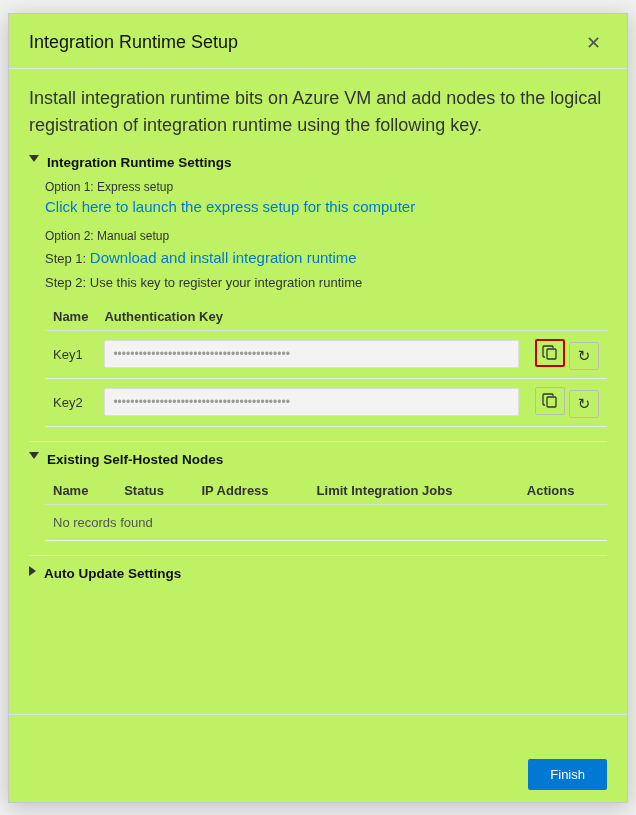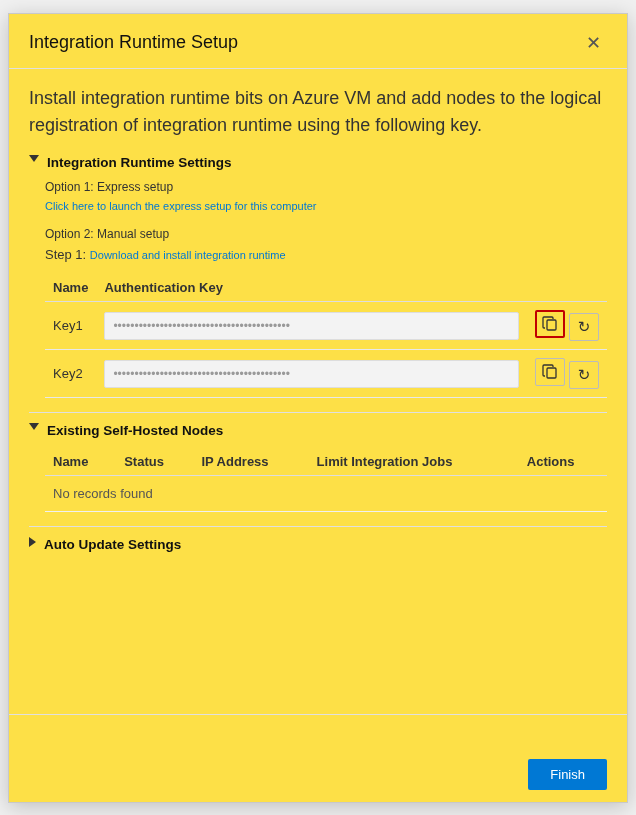--- a/index.html
+++ b/index.html
@@ -6,21 +6,21 @@
     body {
       font-family: 'Segoe UI', Arial, sans-serif;
       font-size: 13px;
       background: #f0f0f0;
       display: flex;
       justify-content: center;
       align-items: center;
       min-height: 100vh;
     }
     .dialog {
-      background: #fde047;
+      background: #bef264;
       width: 620px;
       min-height: 790px;
       border: 1px solid #c8c8c8;
       box-shadow: 0 4px 20px rgba(0,0,0,0.2);
       display: flex;
       flex-direction: column;
       position: relative;
     }
     .dialog-header {
       display: flex;
@@ -89,21 +89,21 @@
     .option-title {
       font-size: 12px;
       color: #333;
       margin-bottom: 4px;
       font-weight: 400;
     }
     .link-text {
       color: #0078d4;
       cursor: pointer;
       text-decoration: none;
-      font-size: 11px;
+      font-size: 15px;
     }
     .option2-block {
       margin-top: 14px;
     }
     .step-text {
       font-size: 13px;
       color: #333;
       margin-bottom: 4px;
       line-height: 1.5;
     }
@@ -240,20 +240,21 @@
         <p class="option-title">Option 1: Express setup</p>
         <a class="link-text">Click here to launch the express setup for this computer</a>
 
         
         <div class="option2-block">
           <p class="option-title">Option 2: Manual setup</p>
           <p class="step-text">
             <span>Step 1:</span>
             <a class="link-text">Download and install integration runtime</a>
           </p>
+          <p class="step-text">Step 2: Use this key to register your integration runtime</p>
         </div>
 
         
         <table class="keys-table">
           <thead>
             <tr>
               <th>Name</th>
               <th>Authentication Key</th>
               <th style="width:70px;"></th>
             </tr>

